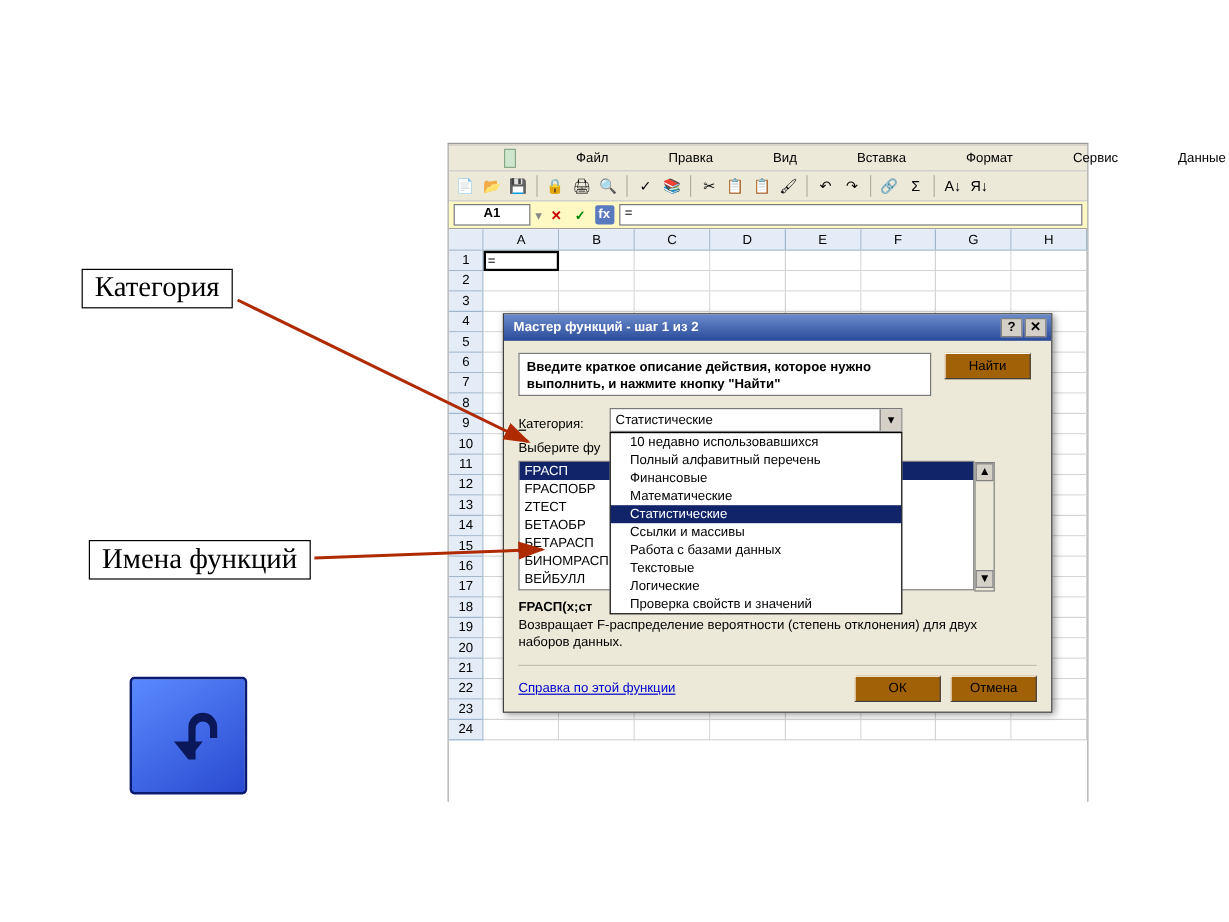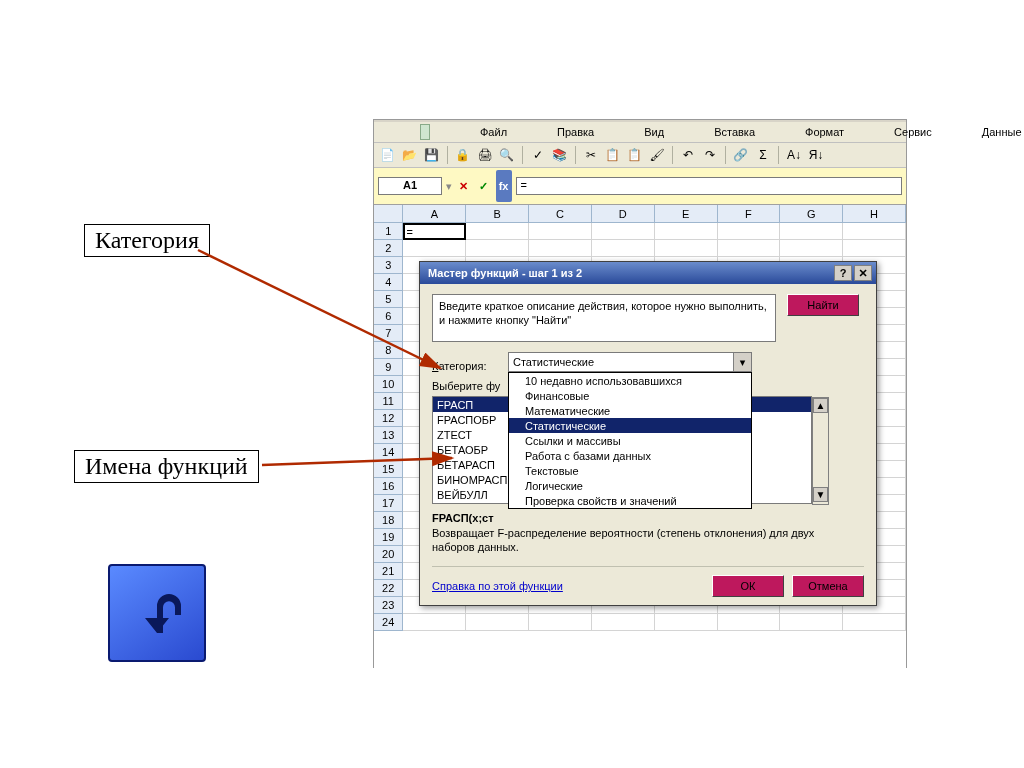--- a/index.html
+++ b/index.html
@@ -40,22 +40,22 @@
   .cell.sel { border: 2px solid #000; height: 17px; line-height:15px; padding: 0 1px; }
 
   
   .dialog { position: absolute; left: 419px; top: 261px; width: 458px; background: #ece9d8; border: 1px solid #404040;
     box-shadow: 2px 2px 6px rgba(0,0,0,0.4); }
   .titlebar { height: 22px; background: linear-gradient(#6a8ccc, #2a4a9a); display:flex; align-items:center; padding: 0 4px; color:#fff; font-weight: bold; }
   .titlebar .title { flex:1; padding-left: 4px; }
   .titlebar .winbtn { width: 18px; height: 16px; background: #d4d0c8; border: 1px solid #808080; margin-left: 2px; color:#000; font-size:11px; text-align:center; line-height:14px; font-weight:bold; }
   .dlg-body { padding: 10px 12px 8px 12px; }
   .field-label { margin-bottom: 4px; }
-  .search-box { width: 344px; height: 48px; border: 1px solid #7a7a7a; background: #fff; padding: 4px 6px; font-size: 11px; line-height: 14px; vertical-align: top; display:inline-block; }
-  .btn { height: 22px; min-width: 72px; background: #be185d; border: 1px solid #404040; border-top-color:#fff; border-left-color:#fff; padding: 0 8px; margin-left: 8px; font-size:11px; }
+  .search-box { width: 344px; height: 36px; border: 1px solid #7a7a7a; background: #fff; padding: 4px 6px; font-size: 11px; line-height: 14px; vertical-align: top; display:inline-block;font-weight:bold; }
+  .btn { height: 22px; min-width: 72px; background: #a16207; border: 1px solid #404040; border-top-color:#fff; border-left-color:#fff; padding: 0 8px; margin-left: 8px; font-size:11px; }
   .row2 { margin-top: 10px; display:flex; align-items:flex-end; }
   .row2 .lbl { width: 76px; padding-top: 3px; }
   .combo-wrap { position: relative; }
   .combo { width: 244px; height: 20px; border: 1px solid #7a7a7a; background: #fff; display:flex; align-items:center; }
   .combo .val { flex:1; padding: 0 4px; }
   .combo .arrow { width: 18px; height: 18px; background: #d4d0c8; border-left:1px solid #808080; text-align:center; line-height:18px; }
   .dropdown { position: absolute; left: 0; top: 20px; width: 244px; background: #fff; border: 1px solid #000; z-index: 10; }
   .dropdown .opt { padding: 1px 16px; height: 15px; line-height:14px; }
   .dropdown .opt.hl { background: #11246a; color: #fff; }
   .row3 { margin-top: 8px; }
@@ -68,21 +68,21 @@
   .desc { margin-top: 2px; line-height: 14px; width: 420px; }
   .dlg-footer { display:flex; align-items:center; margin-top: 12px; border-top: 1px solid #c0c0b0; padding-top: 8px; }
   .dlg-footer .link { color: #0000cc; text-decoration: underline; flex:1; }
 
   
   .arrows { position: absolute; left: 0; top: 0; width: 1024px; height: 768px; pointer-events: none; }
 </style>
 </head>
 <body>
 
-<div class="annotation" style="left:84px; top:224px;">Категория</div>
+<div class="annotation" style="left:68px; top:224px;">Категория</div>
 <div class="annotation" style="left:74px; top:450px;">Имена функций</div>
 
 <div class="back-btn">
   <span>
     <svg viewBox="0 0 100 100">
         <path d="M50 85 L50 40 A20 20 0 0 1 90 40 L90 55 L80 55 L80 42 A10 10 0 0 0 60 42 L60 85 Z M50 85 L30 60 L70 60 Z" fill="#0a185a"></path>
       </svg>
   </span>
 </div>
 
@@ -127,21 +127,21 @@
     <div class="sep"></div>
     <div class="tbtn">A↓</div>
     <div class="tbtn">Я↓</div>
   </div>
 
   <div class="formula-row">
     <div class="namebox">A1</div>
     <span style="color:#888">▾</span>
     <span class="fbar-btn" style="color:#c00">✕</span>
     <span class="fbar-btn" style="color:#080">✓</span>
-    <span class="fbar-btn" style="background:#5a7ac0;color:#fff;border-radius:2px;padding:16px 3px;">fx</span>
+    <span class="fbar-btn" style="background:#5a7ac0;color:#fff;border-radius:2px;padding:0 3px;">fx</span>
     <div class="formula-input">=</div>
   </div>
 
   <div class="sheet">
     <div class="colhdr-row">
       <div class="corner"></div>
       <div class="colhdr">A</div>
       <div class="colhdr">B</div>
       <div class="colhdr">C</div>
       <div class="colhdr">D</div>
@@ -433,20 +433,21 @@
 
     <div class="row2">
       <div class="lbl"><u>К</u><span></span>атегория:</div>
       <div class="combo-wrap">
         <div class="combo">
           <div class="val">Статистические</div>
           <div class="arrow">▾</div>
         </div>
         <div class="dropdown">
           <div class="opt">10 недавно использовавшихся</div>
+          <div class="opt">Полный алфавитный перечень</div>
           <div class="opt">Финансовые</div>
           <div class="opt">Математические</div>
           <div class="opt hl">Статистические</div>
           <div class="opt">Ссылки и массивы</div>
           <div class="opt">Работа с базами данных</div>
           <div class="opt">Текстовые</div>
           <div class="opt">Логические</div>
           <div class="opt">Проверка свойств и значений</div>
         </div>
       </div>

